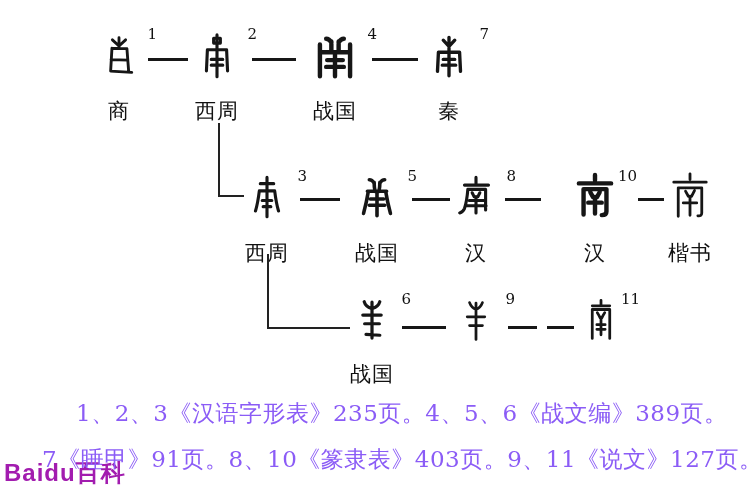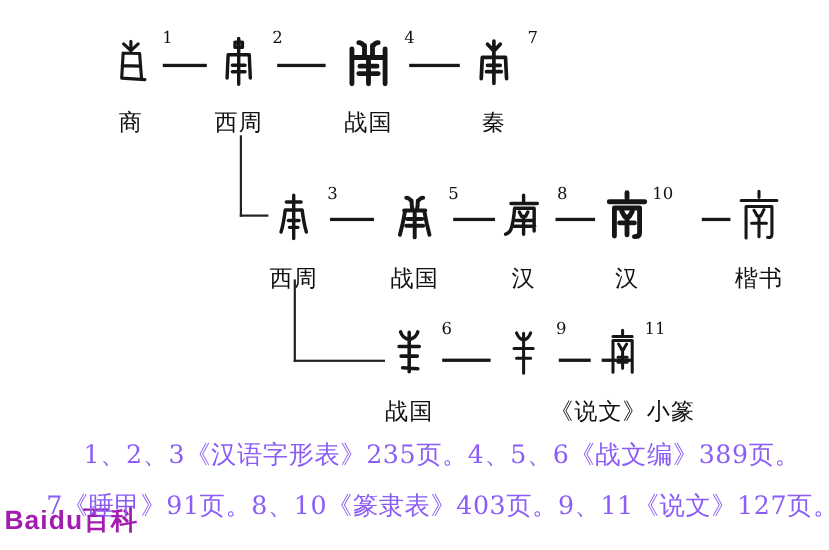--- a/index.html
+++ b/index.html
@@ -94,21 +94,21 @@
   <div class="cell" style="left:476px;top:170px;">
     <span class="glyphwrap">
       <svg class="glyph" width="48" height="58" viewBox="0 0 100 100">
         <path stroke-width="6.5" d="M50 5 L50 17 M26 21 L76 21 M33 30 L70 30 M33 30 Q31 55 26 70 Q23 77 16 79 M70 30 L70 73 M42 37 L46 45 M58 37 L54 45 M36 53 L66 53 M32 64 L71 64 M50 45 L50 79"></path>
       </svg>
       <span class="sup">8</span>
     </span>
     <span class="lbl">汉</span>
   </div>
 
-  <div class="cell" style="left:570px;top:170px;">
+  <div class="cell" style="left:595px;top:170px;">
     <span class="glyphwrap">
       <svg class="glyph" width="52" height="58" viewBox="0 0 100 100">
         <path stroke-width="8.5" d="M50 4 L50 14 M19 20 L81 20 M28 31 L28 80 M28 31 L72 31 M72 31 L72 74 Q72 81 63 81 M41 37 L46 46 M59 37 L54 46 M37 57 L63 57 M50 46 L50 78"></path>
       </svg>
       <span class="sup">10</span>
     </span>
     <span class="lbl">汉</span>
   </div>
 
   <div class="cell" style="left:690px;top:170px;">
@@ -141,28 +141,27 @@
 
   <div class="cell" style="left:476px;top:293px;">
     <span class="glyphwrap">
       <svg class="glyph" width="46" height="56" viewBox="0 0 100 100">
         <path stroke-width="6" d="M36 10 Q40 21 50 25 M64 10 Q60 21 50 25 M50 11 L50 90 M31 41 L69 41 M36 60 L64 60"></path>
       </svg>
       <span class="sup">9</span>
     </span>
   </div>
 
-  <div class="cell" style="left:566px;top:293px;">
+  <div class="cell" style="left:601px;top:293px;">
     <span class="glyphwrap">
       <svg class="glyph" width="46" height="56" viewBox="0 0 100 100">
         <path stroke-width="6" d="M50 5 L50 17 M31 17 L69 17 M31 25 L69 25 M31 25 L31 88 M69 25 L69 88 M42 32 Q46 38 48 43 M58 32 Q54 38 52 43 M50 42 L50 80 M41 58 L59 58 M41 68 L59 68"></path>
       </svg>
       <span class="sup">11</span>
     </span>
-    <span class="lbl">《说文》小篆</span>
   </div>
 
   <div class="dash" style="left:402px;top:326px;width:44px;"></div>
   <div class="dash" style="left:508px;top:326px;width:29px;"></div>
   <div class="dash" style="left:547px;top:326px;width:27px;"></div>
 
   <div class="cite" style="left:76px;top:398px;">1、2、3《汉语字形表》235页。4、5、6《战文编》389页。</div>
   <div class="cite" style="left:42px;top:444px;">7《睡甲》91页。8、10《篆隶表》403页。9、11《说文》127页。</div>
 
   <div class="wmark">Baidu百科</div>

